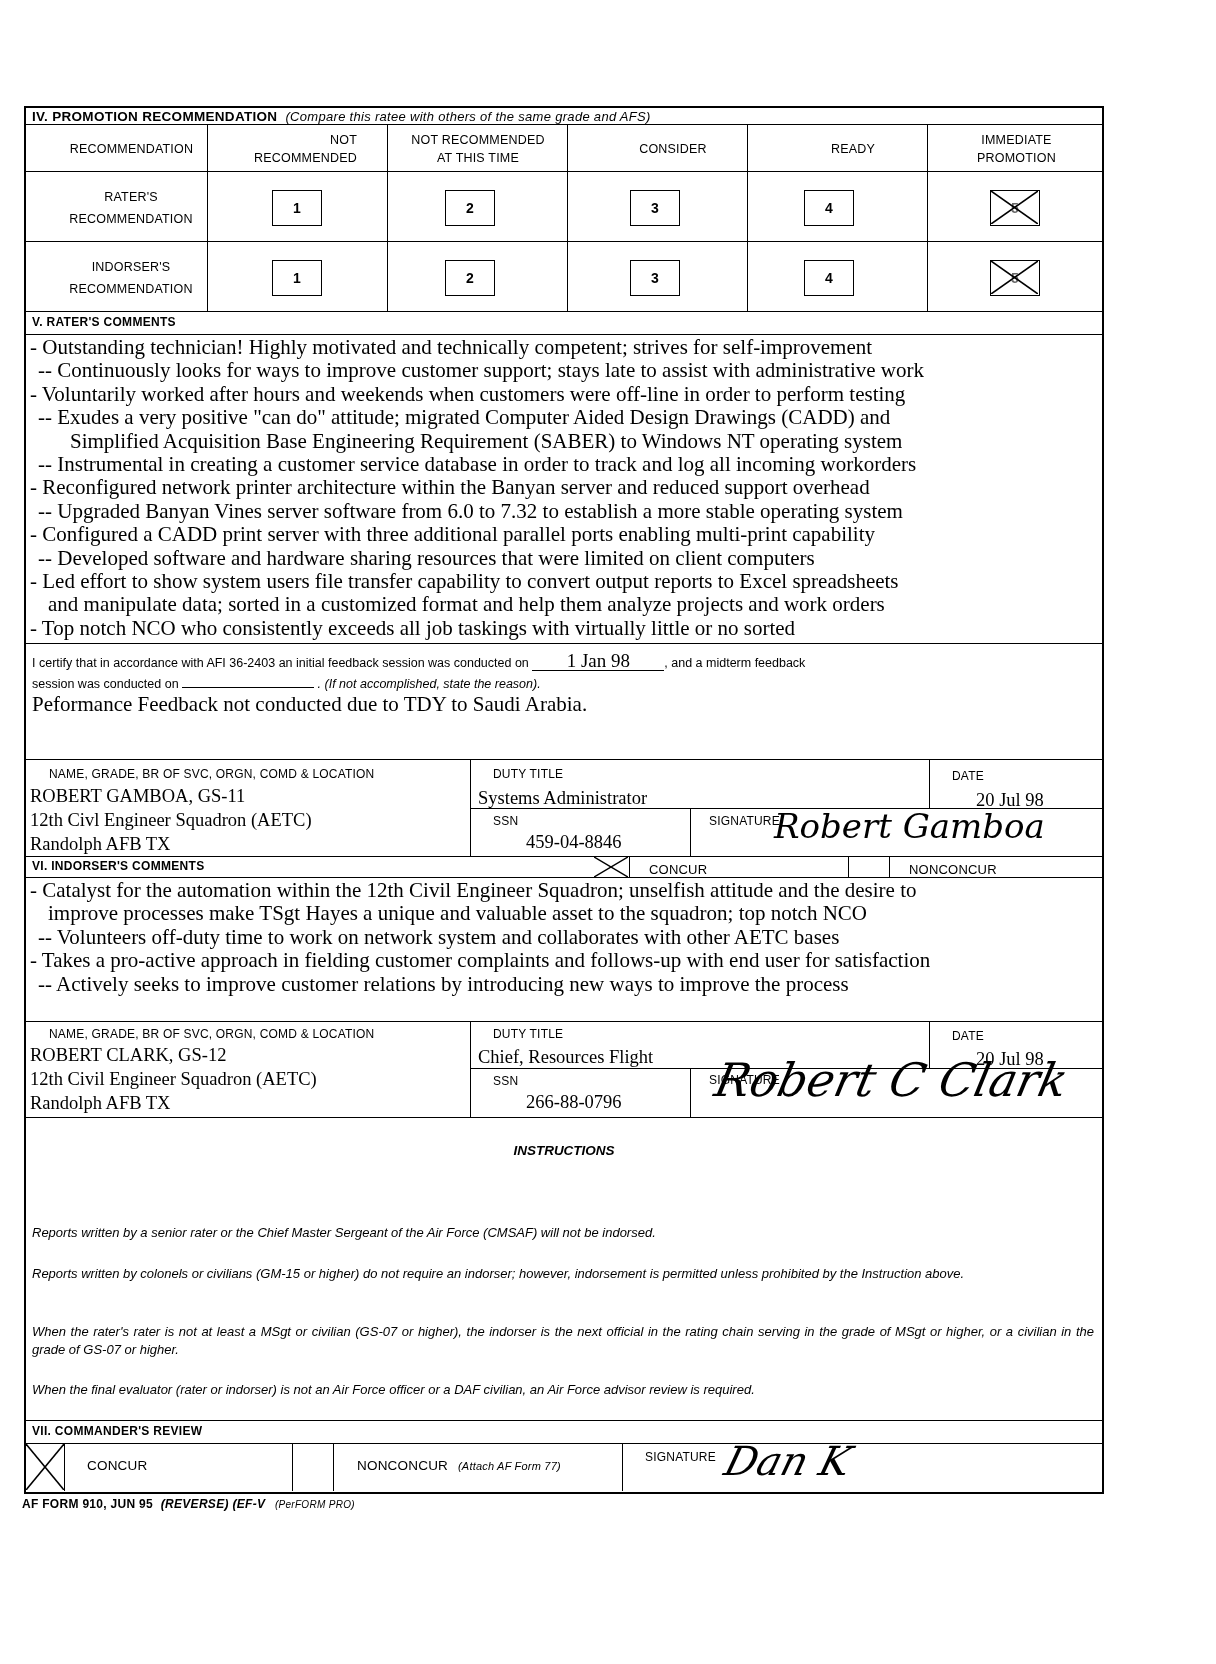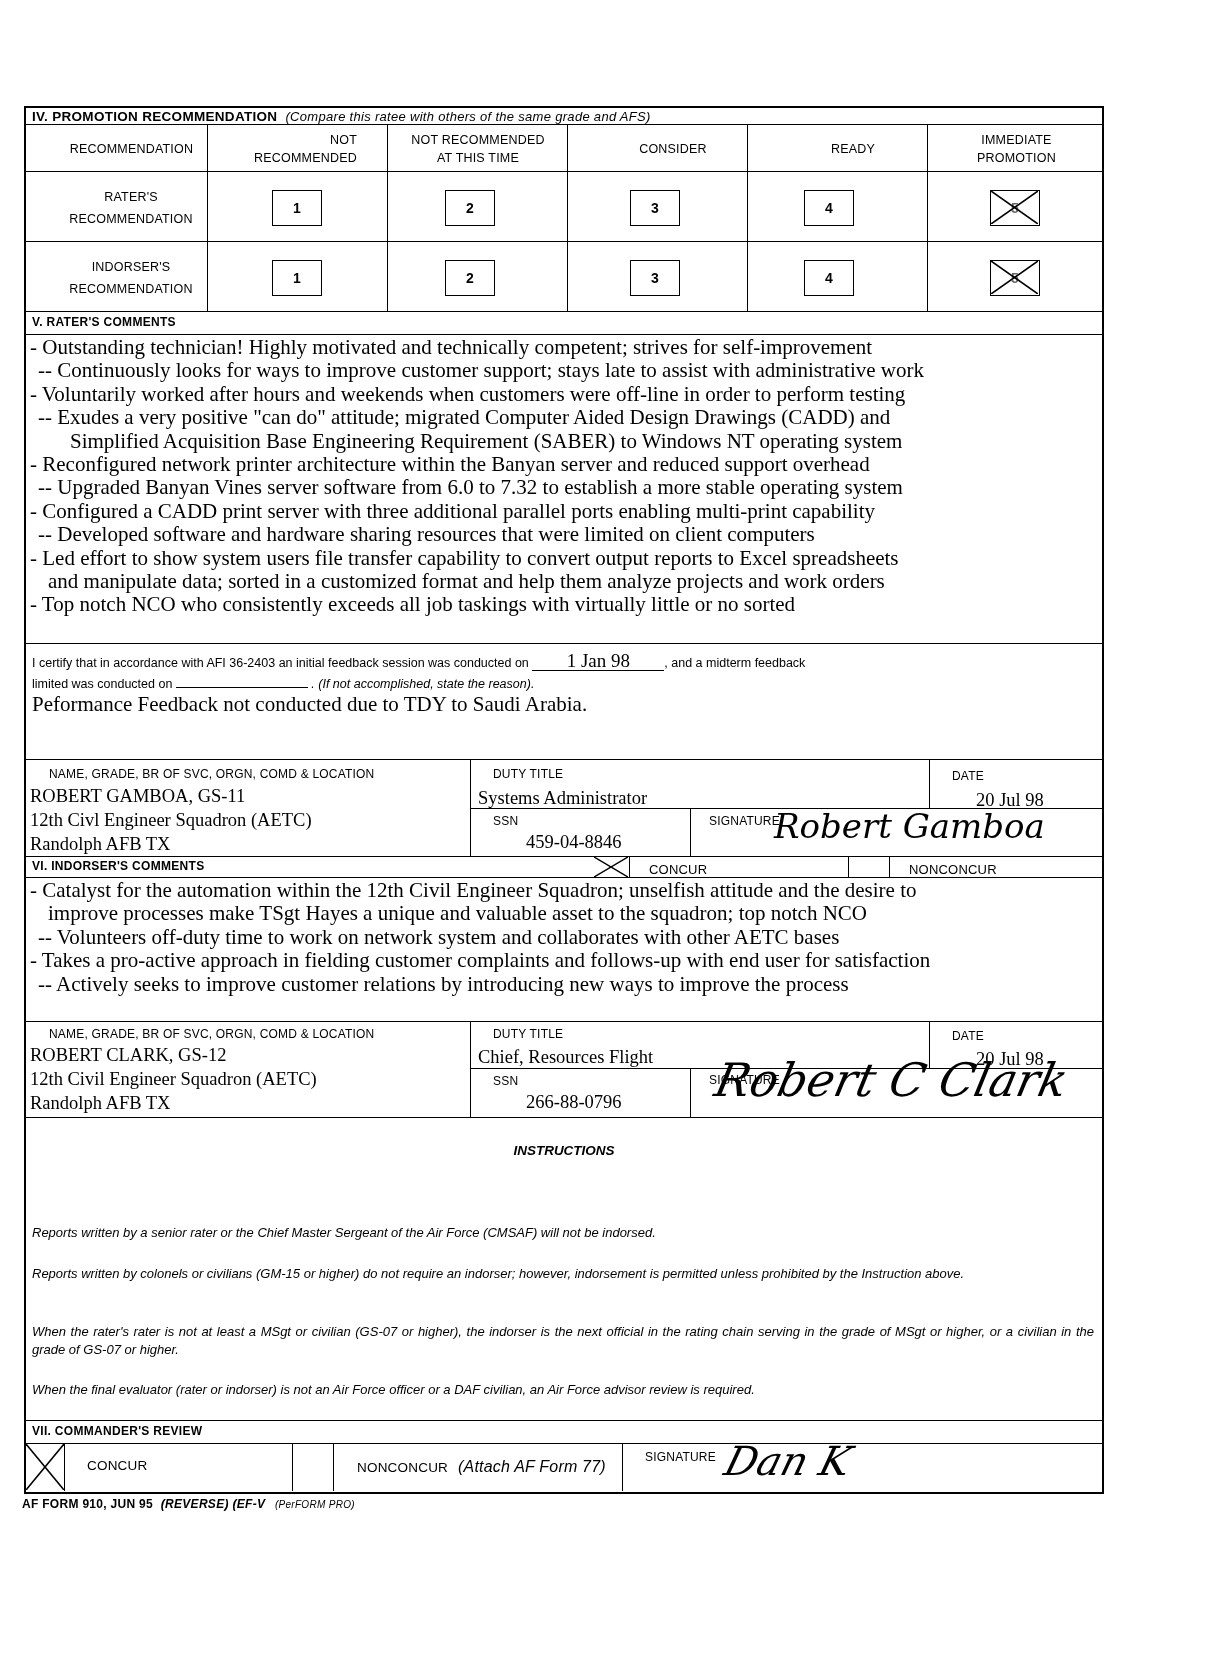--- a/index.html
+++ b/index.html
@@ -93,36 +93,37 @@
 
   <div class="abs sec" style="left:6px;top:207px;">V. RATER'S COMMENTS</div>
   <div class="hline" style="top:226px;"></div>
 
   <div class="abs comment" style="left:4px;top:228px;">
     <div>- Outstanding technician!  Highly motivated and technically competent; strives for self-improvement</div>
     <div style="padding-left:8px;">  -- Continuously looks for ways to improve customer support; stays late to assist with administrative work</div>
     <div>- Voluntarily worked after hours and weekends when customers were off-line in order to perform testing</div>
     <div style="padding-left:8px;">  -- Exudes a very positive "can do" attitude; migrated Computer Aided Design Drawings (CADD) and</div>
     <div style="padding-left:40px;">     Simplified Acquisition Base Engineering Requirement (SABER) to Windows NT operating system</div>
+    <div style="padding-left:8px;">  -- Instrumental in creating a customer service database in order to track and log all incoming workorders</div>
     <div>- Reconfigured network printer architecture within the Banyan server and reduced support overhead</div>
     <div style="padding-left:8px;">  -- Upgraded Banyan Vines server software from 6.0 to 7.32 to establish a more stable operating system</div>
     <div>- Configured a CADD print server with three additional parallel ports enabling multi-print capability</div>
     <div style="padding-left:8px;">  -- Developed software and hardware sharing resources that were limited on client computers</div>
     <div>- Led effort to show system users file transfer capability to convert output  reports to Excel spreadsheets</div>
     <div style="padding-left:18px;">   and manipulate data; sorted in a customized format and help them analyze projects and work orders</div>
     <div>- Top notch NCO who consistently exceeds all job taskings with virtually little or no sorted</div>
   </div>
   <div class="hline" style="top:535px;"></div>
 
   <div class="abs small" style="left:6px;top:544px;font-size:12.5px;">
     <span>I certify that in accordance with AFI 36-2403 an initial feedback session was conducted on</span>
     <span class="serif" style="display:inline-block;width:132px;border-bottom:1.2px solid #000;text-align:center;font-size:19px;line-height:18px;">1 Jan 98</span><span>, and a midterm feedback</span>
   </div>
   <div class="abs small" style="left:6px;top:567px;font-size:12.5px;">
-    <span>limited was conducted on</span>
+    <span>session was conducted on</span>
     <span style="display:inline-block;width:132px;border-bottom:1.2px solid #000;height:12px;"></span>
     <span style="font-style:italic;">.  (If not accomplished, state the reason).</span>
   </div>
   <div class="abs typed" style="left:6px;top:584px;font-size:21px;">Peformance Feedback not conducted due to TDY to Saudi Arabia.</div>
 
   <div class="hline" style="top:651px;"></div>
   <div class="abs lbl" style="left:8px;top:659px;font-size:12px;">NAME, GRADE, BR OF SVC, ORGN, COMD &amp; LOCATION</div>
   <div class="abs typed" style="left:4px;top:678px;">ROBERT GAMBOA, GS-11</div>
   <div class="abs typed" style="left:4px;top:702px;">12th Civl Engineer Squadron (AETC)</div>
   <div class="abs typed" style="left:4px;top:726px;">Randolph AFB TX</div>
@@ -203,21 +204,21 @@
         <line x1="38" y1="0" x2="0" y2="46" stroke="#000" stroke-width="1.6"></line>
       </svg>
   </div>
   <div class="vline" style="left:38px;top:1335px;height:48px;"></div>
   <div class="abs lbl" style="left:46px;top:1350px;font-size:13.5px;">CONCUR</div>
   <div class="vline" style="left:266px;top:1335px;height:48px;"></div>
   <div class="abs" style="left:267px;top:1336px;width:40px;height:46px;"></div>
   <div class="vline" style="left:307px;top:1335px;height:48px;"></div>
   <div class="abs lbl" style="left:316px;top:1350px;font-size:13.5px;">
     <span>NONCONCUR</span>
-    <span style="font-style:italic;font-size:16px;text-transform:none;margin-left:6px;">(Attach AF Form 77)</span>
+    <span style="font-style:italic;font-size:11px;text-transform:none;margin-left:6px;">(Attach AF Form 77)</span>
   </div>
   <div class="vline" style="left:596px;top:1335px;height:48px;"></div>
   <div class="abs lbl" style="left:604px;top:1342px;font-size:12px;">SIGNATURE</div>
   <div class="abs sig" style="left:700px;top:1328px;font-size:40px;line-height:50px;transform:skewX(-15deg);">Dan K</div>
 </div>
 
 <div class="abs sans" style="left:22px;top:1497px;font-size:12px;font-weight:bold;letter-spacing:0.3px;">
   <span>AF FORM 910, JUN 95</span>
   <span style="font-style:italic;margin-left:4px;">(REVERSE) (EF-V</span>
   <span style="font-style:italic;font-size:10px;font-weight:normal;margin-left:6px;">(PerFORM PRO)</span>

